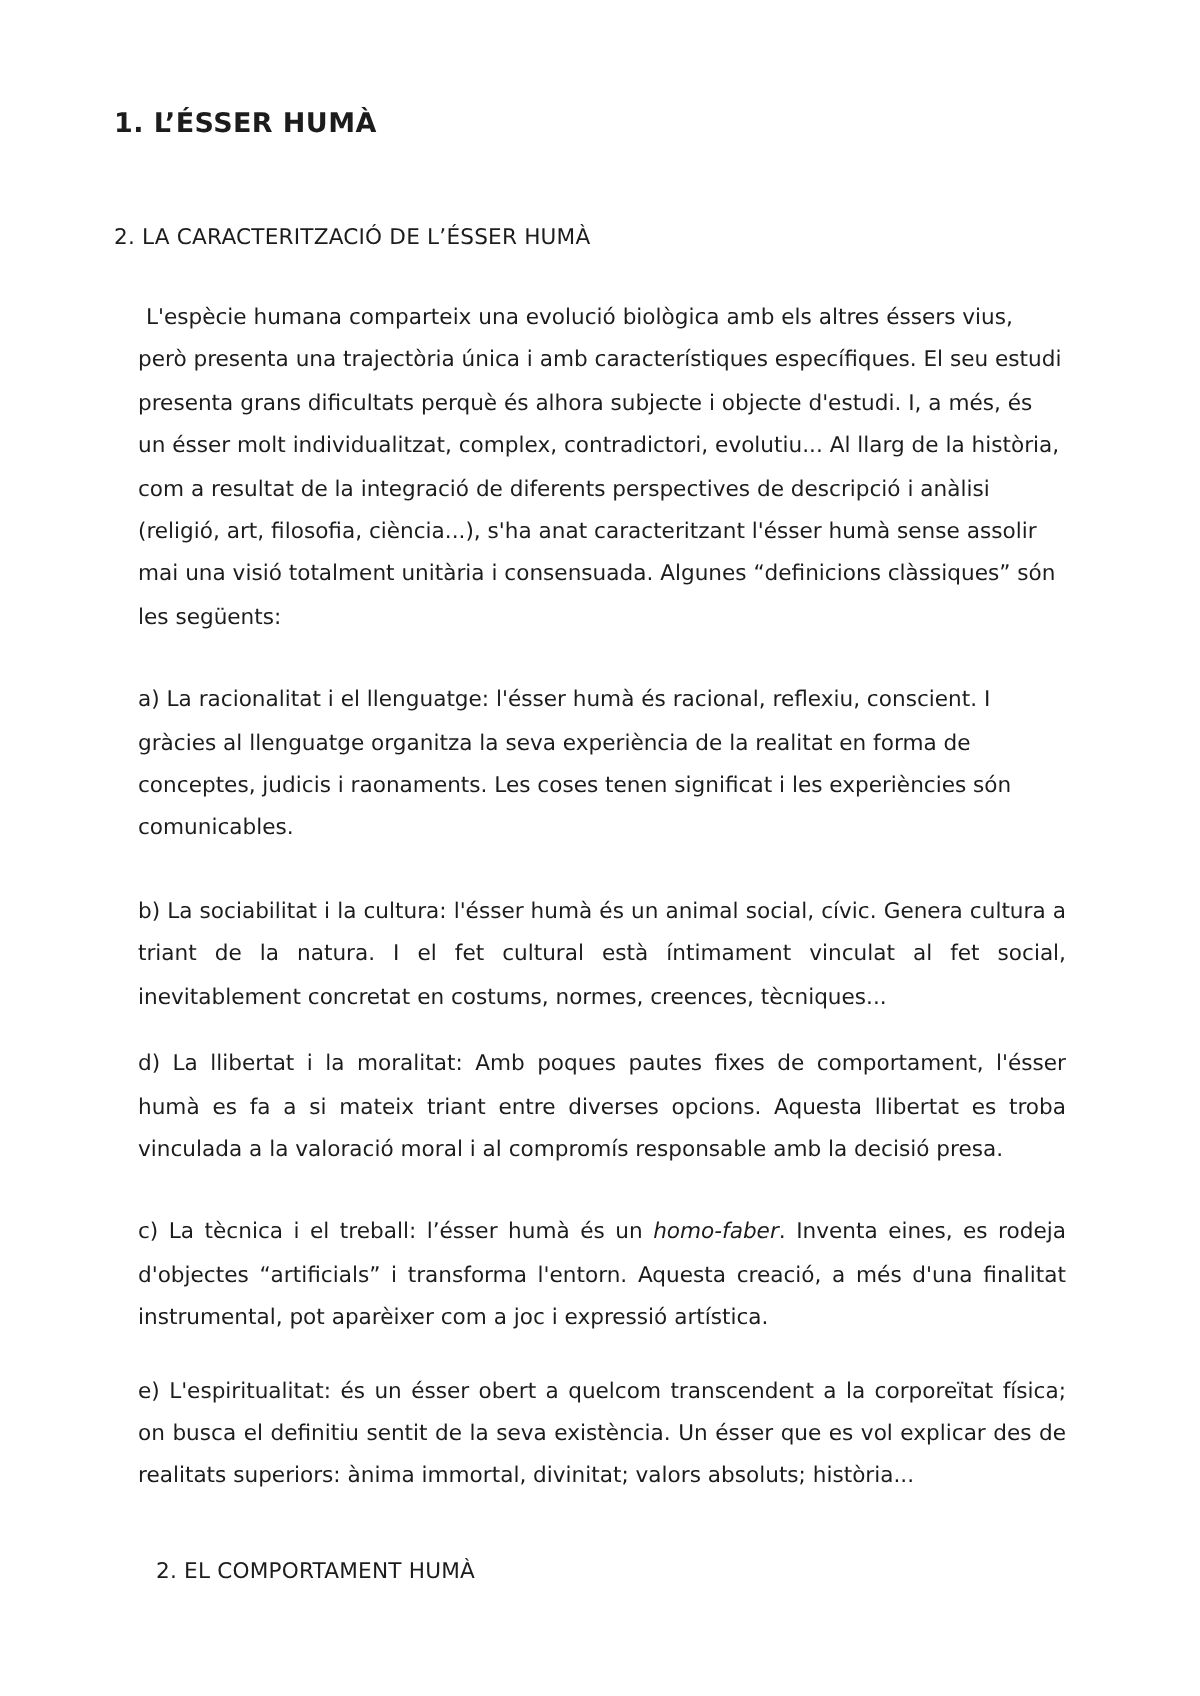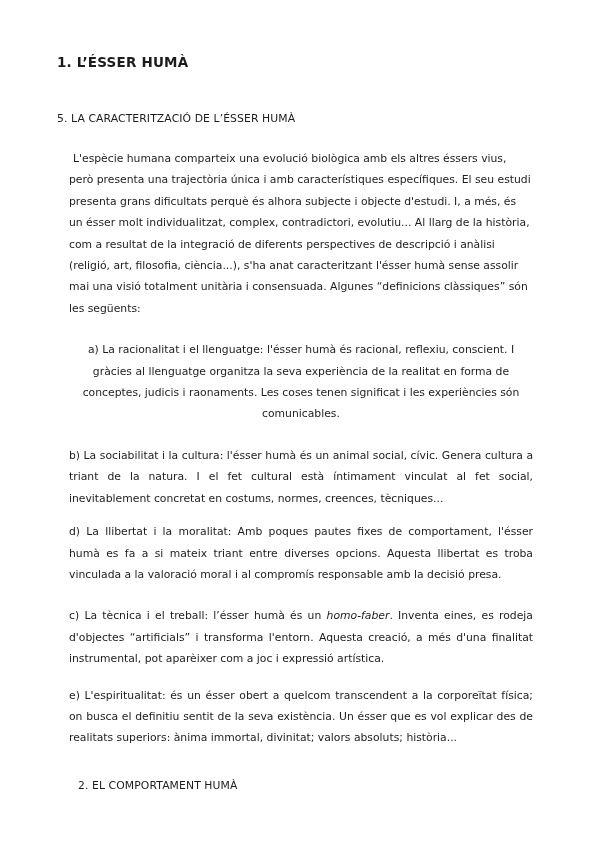--- a/index.html
+++ b/index.html
@@ -38,34 +38,34 @@
     margin: 12px;
     font-size: 10.8px;
     line-height: 21.4px;
     color: #1c1c1c;
   }
   .intro {
     margin-top: 23px;
     text-align: left;
     text-indent: 4px;
   }
-  .item { margin-top: 20px; text-align: center; }
+  .item { margin-top: 20px; }
   .item.cont { margin-top: 0; }
   .item.tight { margin-top: 15px; }
   .just { text-align: justify; }
   em { font-style: italic; }
 </style>
 </head>
 <body>
 
 <div class="page">
 
   <h1 class="doc-title">1. L’ÉSSER HUMÀ</h1>
 
-  <h2 class="sec-heading sec1">5. LA CARACTERITZACIÓ DE L’ÉSSER HUMÀ</h2>
+  <h2 class="sec-heading sec1">2. LA CARACTERITZACIÓ DE L’ÉSSER HUMÀ</h2>
 
   <p class="intro">L'espècie humana comparteix una evolució biològica amb els altres éssers vius, però presenta una trajectòria única i amb característiques específiques.  El seu estudi presenta grans dificultats perquè és alhora subjecte i objecte d'estudi.  I, a més, és un ésser molt individualitzat, complex, contradictori, evolutiu...  Al llarg de la història, com a resultat de la integració de diferents perspectives de  descripció i anàlisi (religió, art, filosofia, ciència...), s'ha anat caracteritzant l'ésser humà  sense assolir mai una visió totalment unitària i consensuada. Algunes “definicions clàssiques” són les següents:</p>
 
   <p class="item">a) La racionalitat i el llenguatge: l'ésser humà és racional, reflexiu, conscient. I gràcies al llenguatge organitza la seva experiència de la realitat en forma de conceptes, judicis i raonaments. Les coses tenen significat i les experiències són comunicables.</p>
 
   <p class="item just">b) La sociabilitat i la cultura: l'ésser humà és un animal social, cívic. Genera cultura a triant de la natura. I el fet cultural està íntimament vinculat al fet social, inevitablement  concretat en costums, normes, creences, tècniques...</p>
 
   <p class="item cont just">d) La llibertat i la moralitat: Amb poques pautes fixes de comportament, l'ésser humà es fa a si mateix triant entre diverses opcions. Aquesta llibertat es troba vinculada a la valoració moral i al compromís responsable amb la decisió presa.</p>
 
   <p class="item just"><span>c) La tècnica i el treball: l’ésser humà és un </span><em>homo-faber</em><span>. Inventa eines, es rodeja d'objectes “artificials” i transforma l'entorn. Aquesta creació, a més d'una finalitat instrumental, pot aparèixer com a joc i expressió artística.</span></p>

